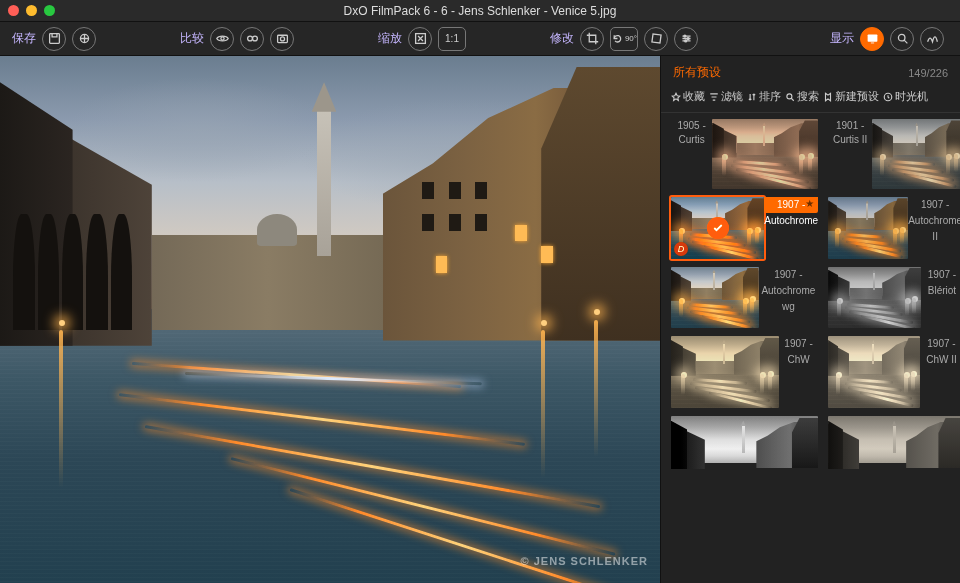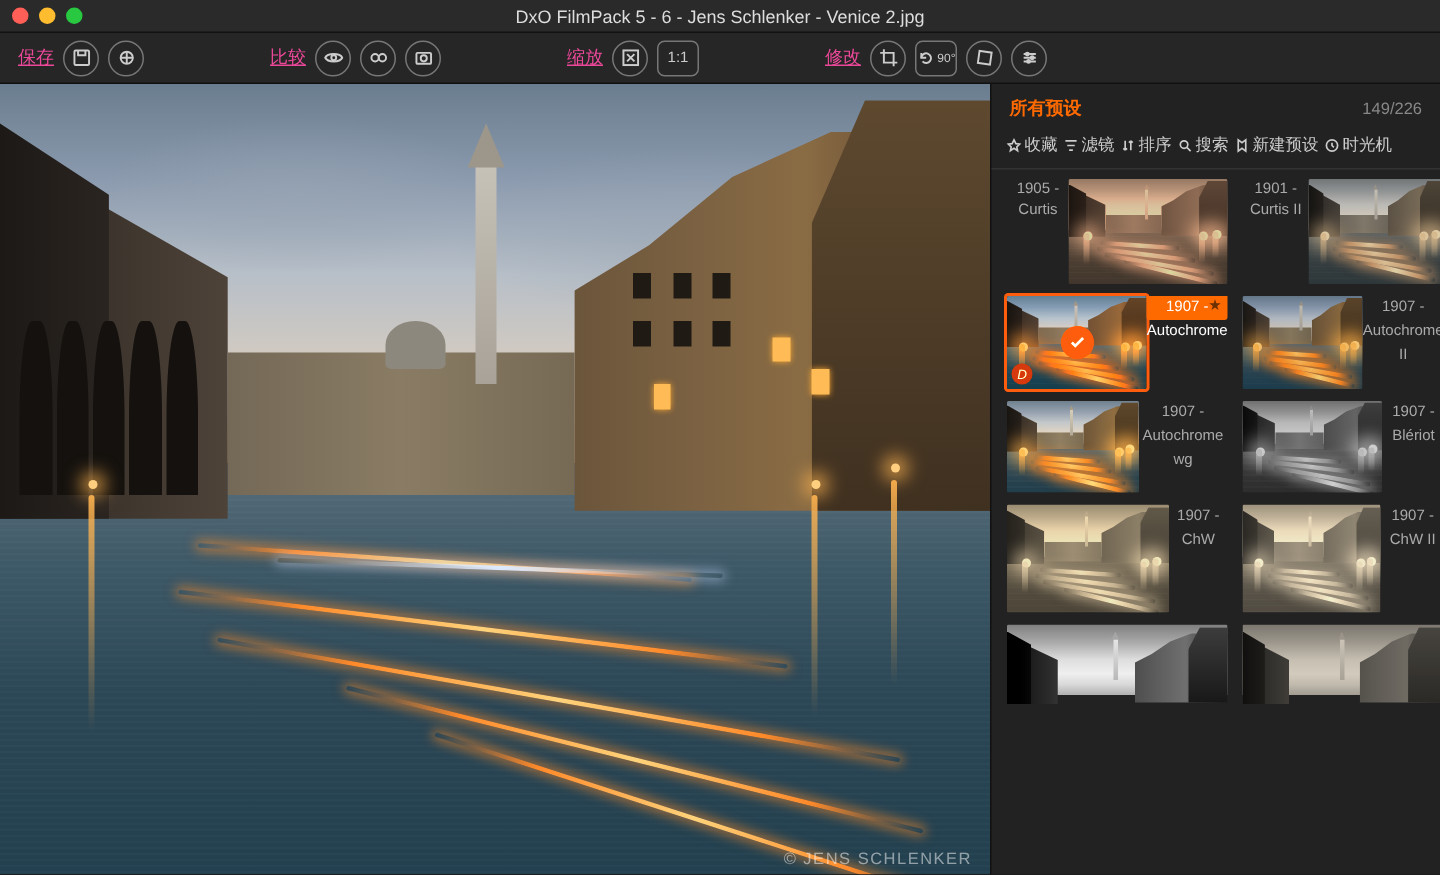--- a/index.html
+++ b/index.html
@@ -6,52 +6,52 @@
   html,body { width:960px; height:583px; background:#1e1e1e; color:#ccc; overflow:hidden; }
   
   .titlebar { height:22px; background:#2a2a2a; display:flex; align-items:center; position:relative; border-bottom:1px solid #111; }
   .traffic { display:flex; gap:7px; margin-left:8px; }
   .tl { width:11px; height:11px; border-radius:50%; }
   .tl.r { background:#ff5f57; } .tl.y { background:#febc2e; } .tl.g { background:#28c840; }
   .titlebar-title { position:absolute; left:0; right:0; text-align:center; font-size:12px; color:#ddd; pointer-events:none; }
   
   .toolbar { height:34px; background:#262626; display:flex; align-items:center; font-size:12px; color:#ddd; border-bottom:1px solid #111; }
   .tb-group { display:flex; align-items:center; gap:6px; margin:0 12px; }
-  .tb-label { color:#ec4899; font-size:12px;text-decoration:underline; }
+  .tb-label { color:#c4b5fd; font-size:12px; }
   .tb-btn { width:24px; height:24px; border:1.5px solid #777; border-radius:50%; display:flex; align-items:center; justify-content:center; color:#ccc; cursor:pointer; background:#262626; flex-shrink:0; }
   .tb-btn svg { width:13px; height:13px; stroke:#ccc; fill:none; stroke-width:1.6; }
   .tb-btn.rect { border-radius:5px; width:28px; }
   .tb-btn.active { background:#ff6a00; border-color:#ff6a00; }
   .tb-btn.active svg { stroke:#fff; }
   .tb-txt { font-size:10px; color:#ccc; }
   .tb-spacer { flex:1; }
   
   .main { display:flex; height:527px; }
   .viewer { flex:1; background:#1a1a1a; position:relative; display:flex; align-items:center; justify-content:center; }
   .viewer-img { width:100%; height:100%; position:relative; overflow:hidden; }
   
   .side { width:300px; background:#222; border-left:1px solid #111; display:flex; flex-direction:column; }
   .side-head { display:flex; align-items:center; justify-content:space-between; padding:8px 12px 4px 12px; font-size:12px; }
-  .side-title { color:#ff6a00; font-weight:700; }
+  .side-title { color:#ff6a00; font-weight:400; }
   .side-count { color:#888; font-size:11px; }
   .side-filters { display:flex; align-items:center; gap:4px; padding:4px 10px 8px 10px; font-size:11px; color:#ccc; border-bottom:1px solid #333; flex-wrap:nowrap; }
   .side-filters .f { display:flex; align-items:center; gap:2px; cursor:pointer; }
   .side-filters svg { width:10px; height:10px; stroke:#ccc; fill:none; stroke-width:1.8; }
   .presets { flex:1; overflow-y:auto; padding:6px 10px 0 10px; display:grid; grid-template-columns:1fr 1fr; gap:8px 10px; grid-auto-rows:min-content; }
   .preset { display:flex; flex-direction:row; }
   .preset-lbl-top { text-align:center; font-size:10px; color:#aaa; height:14px; line-height:14px; }
   .thumb { position:relative; width:100%; aspect-ratio: 133/88; border-radius:1px; overflow:hidden; cursor:pointer; }
   .preset-lbl-bot { text-align:center; font-size:10px; color:#aaa; height:16px; line-height:16px; }
   .preset.selected .thumb { box-shadow:0 0 0 2px #ff6a00; }
   .preset.selected .preset-lbl-bot { background:#ff6a00; color:#fff; border-radius:0 0 2px 2px; position:relative; }
   .sel-check { position:absolute; top:50%; left:50%; width:22px; height:22px; margin:-11px 0 0 -11px; background:#ff6a00; border-radius:50%; display:flex; align-items:center; justify-content:center; }
   .sel-check svg { width:12px; height:12px; stroke:#fff; stroke-width:2.5; fill:none; }
   .badge-d { position:absolute; left:3px; bottom:3px; width:14px; height:14px; border-radius:50%; background:#b34500; color:#ffd; font-size:9px; font-style:italic; display:flex; align-items:center; justify-content:center; }
   .star-bot { position:absolute; right:4px; bottom:1px; color:#6b2f00; font-size:10px; }
-  .watermark { position:absolute; right:12px; bottom:4px; color:rgba(255,255,255,.5); font-size:11px; letter-spacing:1px; font-weight:400; }
+  .watermark { position:absolute; right:12px; bottom:16px; color:rgba(255,255,255,.5); font-size:11px; letter-spacing:1px; font-weight:700; }
   
   .presets::-webkit-scrollbar { width:8px; }
   .presets::-webkit-scrollbar-track { background:#1c1c1c; }
   .presets::-webkit-scrollbar-thumb { background:#444; border-radius:4px; }
   
   .scene { position:absolute; inset:0; }
   .sky { position:absolute; left:0; right:0; top:0; height:48%;
          background:linear-gradient(180deg,#6a7d8f 0%,#8b9aae 25%,#b7bfc8 50%,#cfc9c2 70%,#c6b8a9 85%,#b39a80 100%); }
   .cloud { position:absolute; background:radial-gradient(ellipse at center,#9aa6b3 0%,rgba(154,166,179,0) 70%); opacity:.5; }
   .water { position:absolute; left:0; right:0; top:48%; bottom:0;
@@ -117,21 +117,21 @@
 </style>
 </head>
 <body>
 
 <div class="titlebar">
   <div class="traffic">
     <div class="tl r"></div>
     <div class="tl y"></div>
     <div class="tl g"></div>
   </div>
-  <div class="titlebar-title">DxO FilmPack 5 - 6 - Jens Schlenker - Venice 2.jpg</div>
+  <div class="titlebar-title">DxO FilmPack 6 - 6 - Jens Schlenker - Venice 5.jpg</div>
 </div>
 
 <div class="toolbar">
   <div class="tb-group">
     <span class="tb-label">保存</span>
     <div class="tb-btn">
         <svg viewBox="0 0 16 16">
           <rect x="2" y="2" width="12" height="12" rx="1"></rect>
           <path d="M5 2v4h6V2"></path>
         </svg>
@@ -210,20 +210,40 @@
           <circle cx="6" cy="5" r="1.2" fill="#ccc"></circle>
           <circle cx="10" cy="8" r="1.2" fill="#ccc"></circle>
           <circle cx="7" cy="11" r="1.2" fill="#ccc"></circle>
         </svg>
       </div>
   </div>
 
   <div class="tb-spacer"></div>
 
 
+  <div class="tb-group" style="margin-right:16px">
+    <span class="tb-label">显示</span>
+    <div class="tb-btn active">
+        <svg viewBox="0 0 16 16">
+          <rect x="2" y="3" width="12" height="9" rx="1" fill="#fff" stroke="none"></rect>
+          <rect x="6" y="13" width="4" height="1" fill="#fff" stroke="none"></rect>
+        </svg>
+      </div>
+    <div class="tb-btn">
+        <svg viewBox="0 0 16 16">
+          <circle cx="7" cy="7" r="4"></circle>
+          <path d="M10 10l4 4"></path>
+        </svg>
+      </div>
+    <div class="tb-btn">
+        <svg viewBox="0 0 16 16">
+          <path d="M2 12c2-6 4-6 6 0 2-8 4-8 6 0"></path>
+        </svg>
+      </div>
+  </div>
 </div>
 
 <div class="main">
   <div class="viewer">
     <div class="viewer-img">
       <div class="scene">
         <div class="sky"></div>
         <div class="cloud" style="left:10%;top:4%;width:40%;height:20%"></div>
         <div class="cloud" style="left:45%;top:8%;width:50%;height:22%"></div>
         <div class="water"></div>

